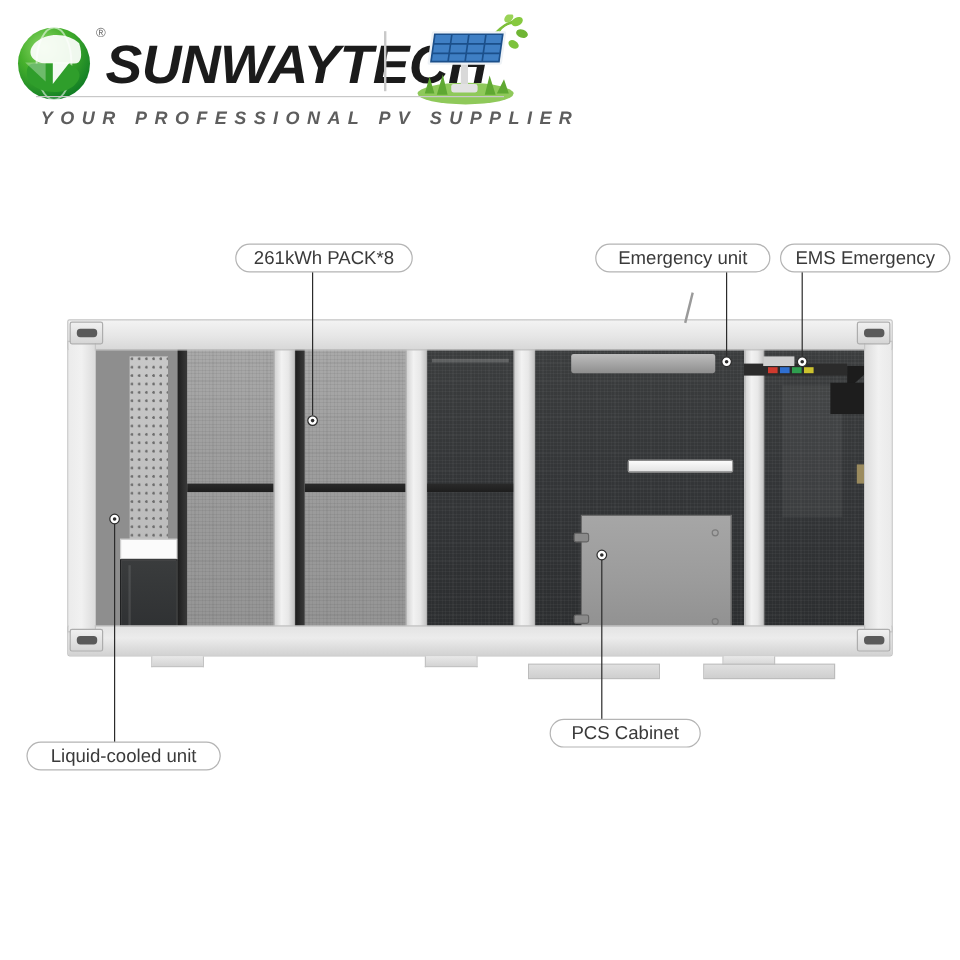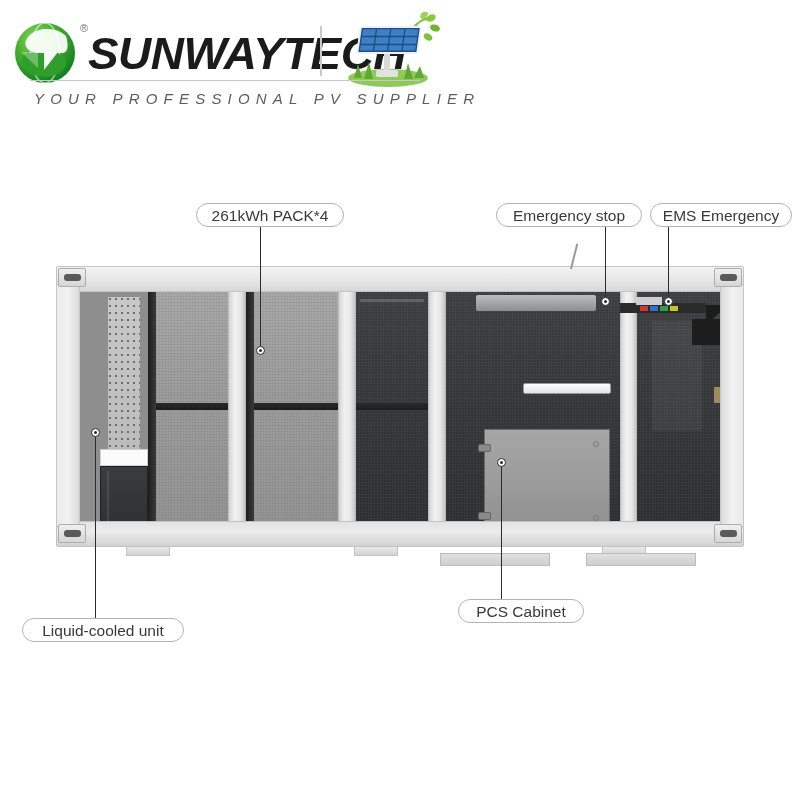--- a/index.html
+++ b/index.html
@@ -36,21 +36,21 @@
   }
   #solar-badge{
     position:absolute;left:336px;top:12px;width:104px;height:78px;
   }
   #tagline-rule{
     position:absolute;left:30px;top:80px;width:390px;height:1px;
     background:#c8c8c8;
   }
   #tagline{
     position:absolute;left:34px;top:90px;
-    font-size:15px;font-style:italic;font-weight:normal;
+    font-size:15px;font-style:italic;font-weight:bold;
     letter-spacing:6.2px;
     color:#5d5d5d;
     white-space:nowrap;
   }
 
   
   .pill{
     position:absolute;
     border:1px solid #b4b4b4;
     border-radius:13px;
@@ -410,24 +410,24 @@
   <div class="foot-notch" style="left:298px;width:44px;"></div>
   <div class="foot-notch" style="left:546px;width:44px;"></div>
 </div>
 
 <div id="antenna"></div>
 
 <div class="support-pad" style="left:440px;width:110px;"></div>
 <div class="support-pad" style="left:586px;width:110px;"></div>
 
 <div id="callout-layer">
-    <div class="pill" style="left: 196px; top: 203px; width: 148px; text-align: center;">261kWh PACK*4</div>
+    <div class="pill" style="left: 196px; top: 203px; width: 148px; text-align: center;">261kWh PACK*8</div>
     <div class="leader" style="left: 260px; top: 227px; height: 119px;"></div>
     <div class="dot" style="left: 256px; top: 346px;"></div>
-    <div class="pill" style="left: 496px; top: 203px; width: 146px; text-align: center;">Emergency stop</div>
+    <div class="pill" style="left: 496px; top: 203px; width: 146px; text-align: center;">Emergency unit</div>
     <div class="leader" style="left: 605px; top: 227px; height: 70px;"></div>
     <div class="dot" style="left: 601px; top: 297px;"></div>
     <div class="pill" style="left: 650px; top: 203px; width: 142px; text-align: center;">EMS Emergency</div>
     <div class="leader" style="left: 668px; top: 227px; height: 70px;"></div>
     <div class="dot" style="left: 664px; top: 297px;"></div>
     <div class="pill" style="left: 458px; top: 599px; width: 126px; text-align: center;">PCS Cabinet</div>
     <div class="leader" style="left: 501px; top: 462px; height: 137px;"></div>
     <div class="dot" style="left: 497px; top: 458px;"></div>
     <div class="pill" style="left: 22px; top: 618px; width: 162px; text-align: center;">Liquid-cooled unit</div>
     <div class="leader" style="left: 95px; top: 432px; height: 186px;"></div>

